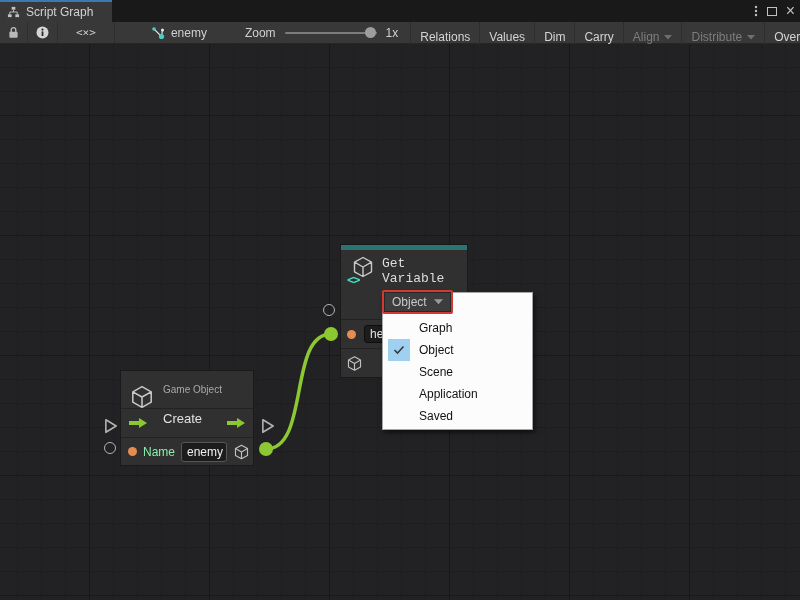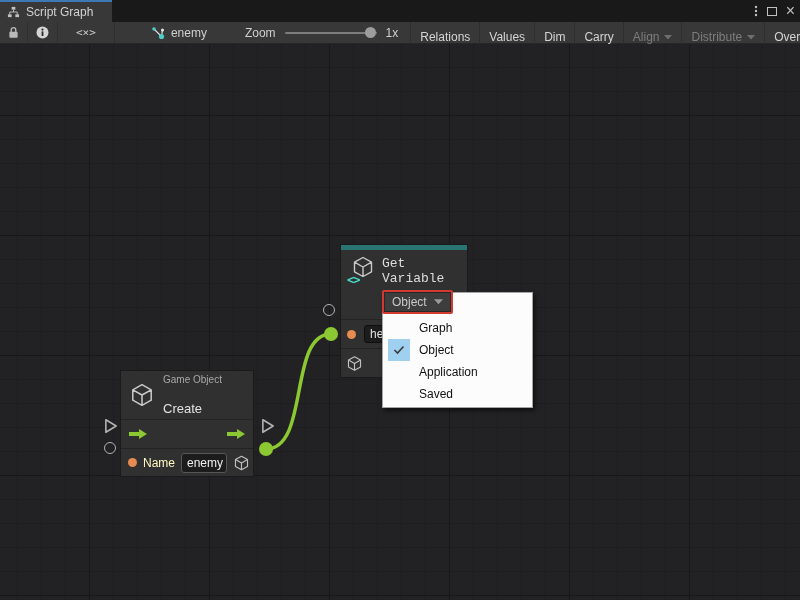--- a/index.html
+++ b/index.html
@@ -55,27 +55,27 @@
     height:20px; padding:0 7px; display:flex; align-items:center; gap:7px; }
   .getvar-body { border-top:1px solid #232323; }
   .gv-row1 { height:28px; display:flex; align-items:center; gap:8px; padding-left:6px; }
   .gv-row2 { height:29px; display:flex; align-items:center; padding-left:5px; border-top:1px solid #232323; }
   .dot-orange { width:9px; height:9px; border-radius:50%; background:var(--value-orange,#e78c50); flex:none; }
   .mini-field { background:#1c1c1c; border:1px solid #0e0e0e; border-radius:3px; color:#e2e2e2;
     font-size:12px; height:18px; line-height:16px; padding:0 5px; min-width:46px; }
 
   
   .create { left:120px; top:326px; width:134px; }
-  .create-hd { display:flex; align-items:center; gap:8px; padding:24px 8px; height:37px; }
+  .create-hd { display:flex; align-items:flex-start; gap:8px; padding:13px 8px; height:37px; }
   .create-sub { font-size:10px; color:#a8a8a8; }
   .create-title { font-size:13px; color:#e2e2e2; margin-top:16px; }
   .create-body { border-top:1px solid #232323; }
   .flow-row { height:28px; display:flex; align-items:center; justify-content:space-between; padding:0 7px; }
   .name-row { height:28px; border-top:1px solid #232323; display:flex; align-items:center; gap:6px; padding:0 3px 0 7px; }
-  .name-label { color:#fef9c3; font-size:12px; }
+  .name-label { color:#86efac; font-size:12px; }
   .name-field { background:#1c1c1c; border:1px solid #565656; border-radius:3px; color:#f0f0f0;
     font-size:12px; height:20px; line-height:18px; padding:0 5px; width:46px; }
 
   
   .port { position:absolute; }
   .port-circle { width:12px; height:12px; border:1.5px solid #b2b2b2; border-radius:50%; background:transparent; }
 
   .wire-svg { position:absolute; left:0; top:0; pointer-events:none; }
 
   
@@ -265,20 +265,23 @@
         </div>
       <div class="menu-item">
         <span class="check-sq">
           <svg width="12" height="12" viewBox="0 0 12 12">
             <polyline points="1.5,6 4.5,9 10.5,2.5" stroke="#3a3a3a" stroke-width="1.6" fill="none"></polyline>
           </svg>
         </span>
         <span>Object</span>
       </div>
       <div class="menu-item">
+          <span>Scene</span>
+        </div>
+      <div class="menu-item">
           <span>Application</span>
         </div>
       <div class="menu-item">
           <span>Saved</span>
         </div>
     </div>
 
   </div>
 </div>
 

